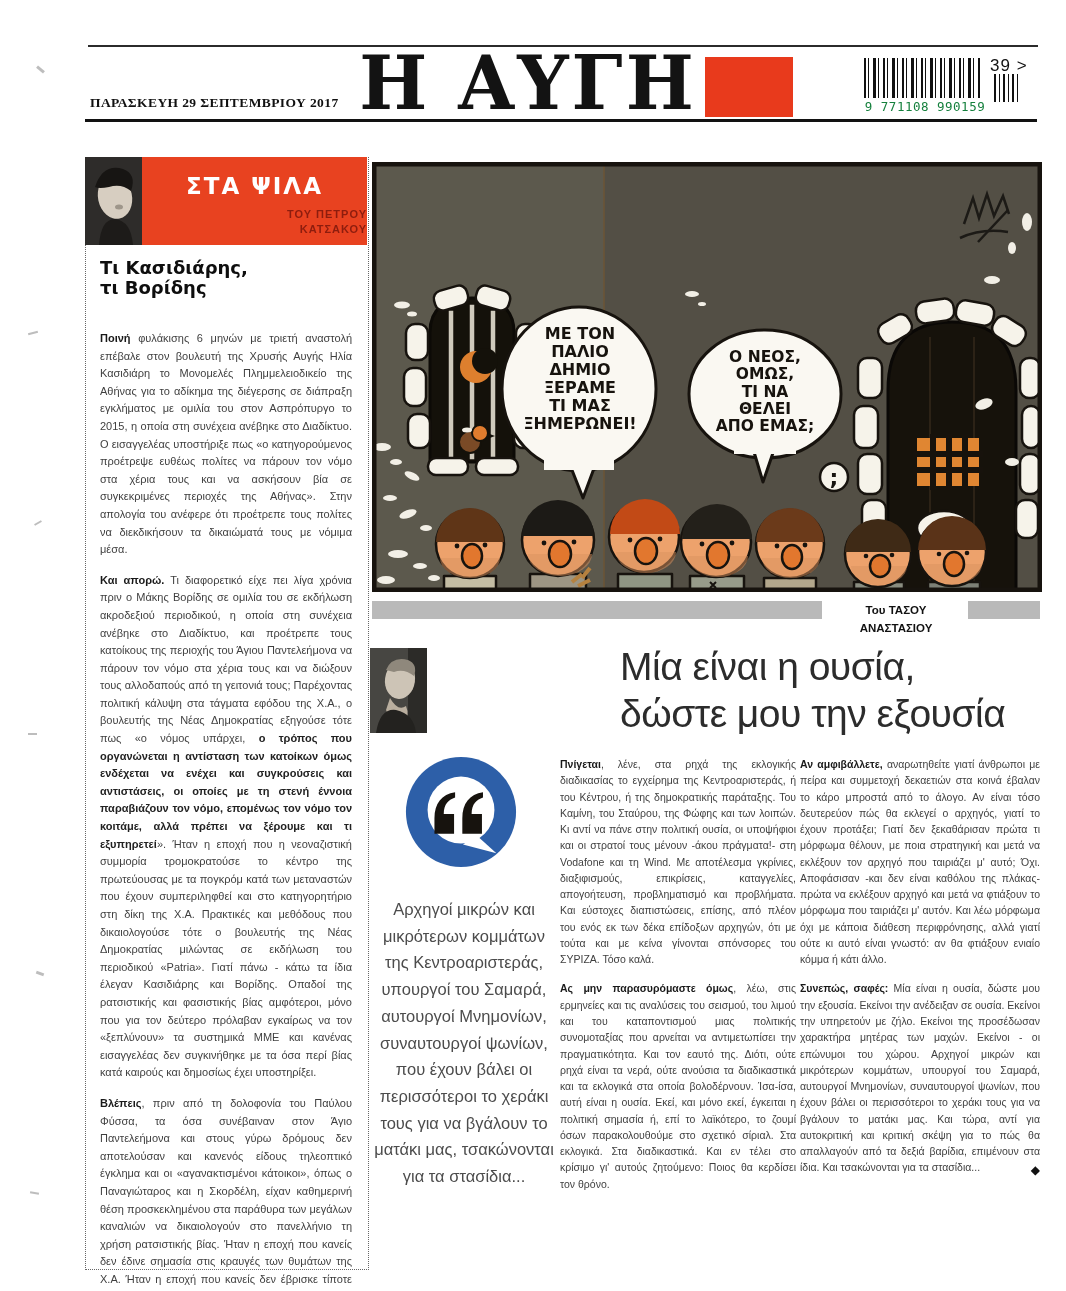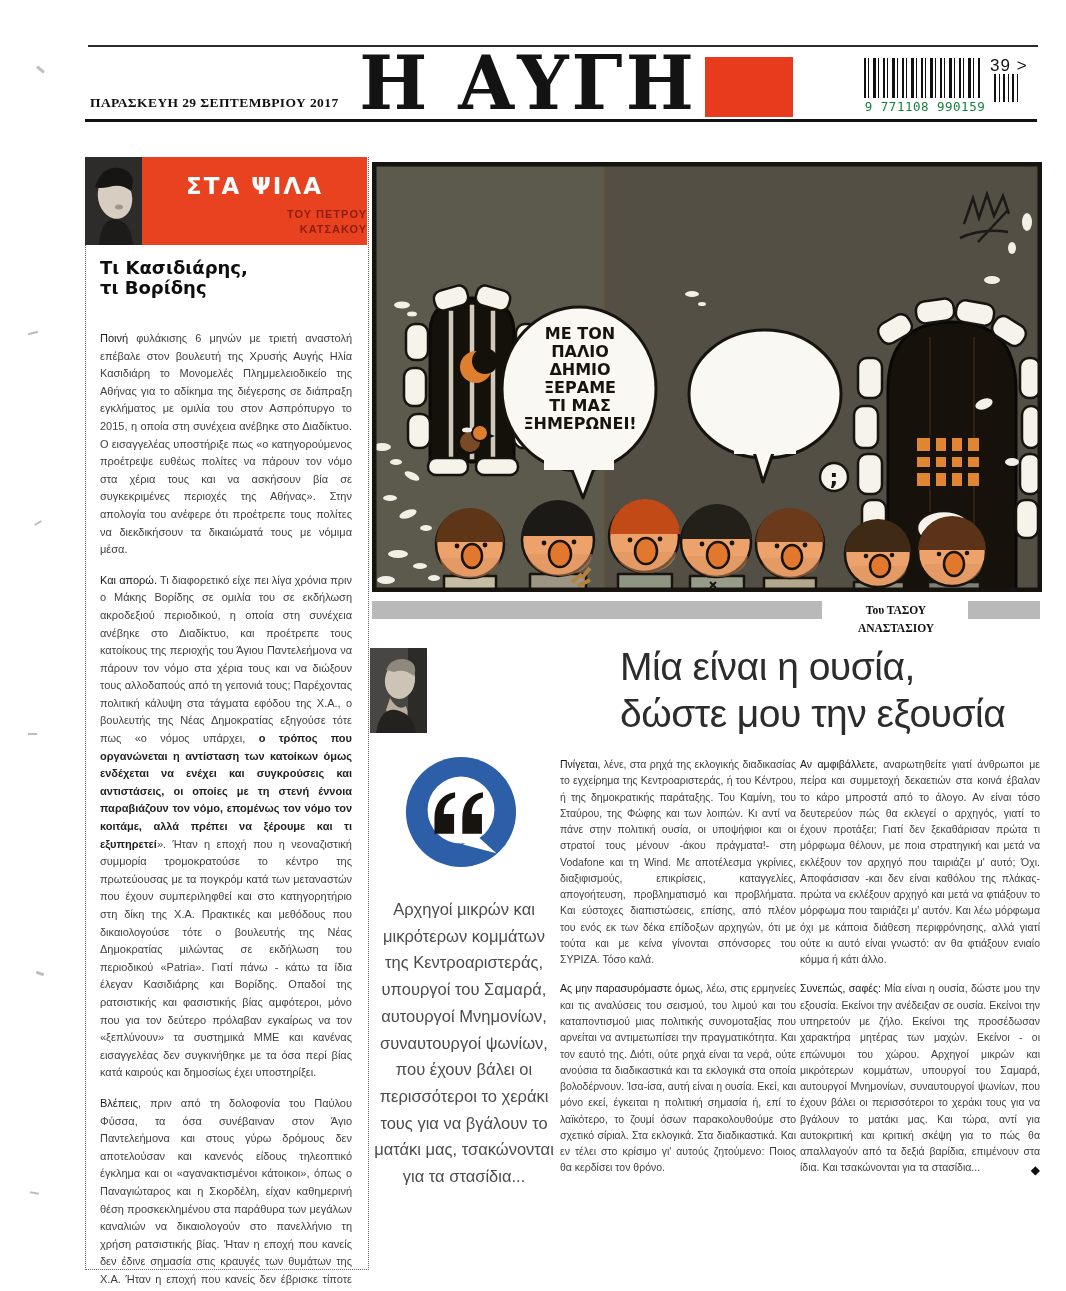--- a/index.html
+++ b/index.html
@@ -31,34 +31,34 @@
   .sta-photo{left:85px;top:157px;width:57px;height:88px;}
   .sta-red{left:142px;top:157px;width:225px;height:88px;background:#e84220;}
   .sta-kicker{position:absolute;left:0;top:16px;width:100%;text-align:center;color:#fff;
         font-family:"DejaVu Sans",sans-serif;font-weight:bold;font-size:23px;letter-spacing:2px;}
   .sta-byline{position:absolute;left:0;top:50px;width:100%;text-align:right;color:#8d1d0e;
         font-weight:bold;font-size:11px;letter-spacing:1px;white-space:pre-line;line-height:1.35;}
   .sta-title{left:100px;top:258px;width:255px;margin:0;font-family:"DejaVu Sans",sans-serif;
         font-weight:bold;font-size:18px;line-height:1.13;color:#0e0e0e;white-space:pre-line;}
   .sta-text{left:100px;top:330px;width:252px;font-size:11px;line-height:1.6;text-align:justify;}
   .sta-text p{margin:0 0 13px 0;}
-  .lead{font-weight:normal;color:#191919;}
+  .lead{font-weight:bold;color:#191919;}
   .boldrun{font-weight:bold;color:#222;}
   .diamond{float:right;font-size:12px;color:#111;margin-top:2px;}
 
   
   .cartoon{left:372px;top:162px;width:670px;height:430px;}
   .bubble-text{position:absolute;text-align:center;color:#17130e;white-space:pre-line;
         font-family:"DejaVu Sans",sans-serif;font-weight:bold;}
   .bt1{left:142px;top:163px;width:132px;font-size:16px;line-height:1.12;}
   .bt2{left:330px;top:187px;width:126px;font-size:15.5px;line-height:1.12;}
   .credit-gray-l{left:372px;top:601px;width:450px;height:18px;background:#b9b9b9;}
   .credit-gray-r{left:968px;top:601px;width:72px;height:18px;background:#b9b9b9;}
   .credit-text{left:828px;top:601px;width:136px;height:18px;line-height:18px;text-align:center;
-        font-family:Liberation Serif, serif;font-weight:bold;font-size:11.5px;color:#111;}
+        font-family:Liberation Sans, sans-serif;font-weight:bold;font-size:11.5px;color:#111;}
 
   
   .oras-photo{left:370px;top:648px;width:57px;height:85px;}
   .oras-red{left:427px;top:648px;width:185px;height:85px;background:#e83a1c;}
   .oras-kicker{position:absolute;left:0;top:18px;width:100%;text-align:center;color:#fff;
         font-family:"DejaVu Sans",sans-serif;font-weight:bold;font-size:21px;letter-spacing:1.5px;}
   .oras-byline{position:absolute;left:0;top:50px;width:100%;text-align:center;
         color:rgba(255,235,228,.92);font-weight:bold;font-size:10.5px;letter-spacing:.8px;}
   .headline{left:620px;top:644px;width:430px;margin:0;font-family:"Liberation Sans",sans-serif;
         font-weight:400;font-size:39px;line-height:1.2;letter-spacing:-.5px;color:#2c2c2c;white-space:pre-line;}
@@ -303,20 +303,25 @@
       </g>
 
       <rect x="2" y="2" width="666" height="426" fill="none" stroke="#17130e" stroke-width="5"></rect>
     </svg>
     <div class="bubble-text bt1">ΜΕ ΤΟΝ
 ΠΑΛΙΟ
 ΔΗΜΙΟ
 ΞΕΡΑΜΕ
 ΤΙ ΜΑΣ
 ΞΗΜΕΡΩΝΕΙ!</div>
+    <div class="bubble-text bt2">Ο ΝΕΟΣ,
+ΟΜΩΣ,
+ΤΙ ΝΑ
+ΘΕΛΕΙ
+ΑΠΟ ΕΜΑΣ;</div>
   </div>
 
   <div class="abs credit-gray-l"></div>
   <div class="abs credit-text">Του ΤΑΣΟΥ ΑΝΑΣΤΑΣΙΟΥ</div>
   <div class="abs credit-gray-r"></div>
 
   <div class="abs oras-photo">
     <svg width="57" height="85" viewBox="0 0 57 85">
       <rect width="57" height="85" fill="#474642"></rect>
       <rect x="38" y="0" width="19" height="85" fill="#2c2b28"></rect>

